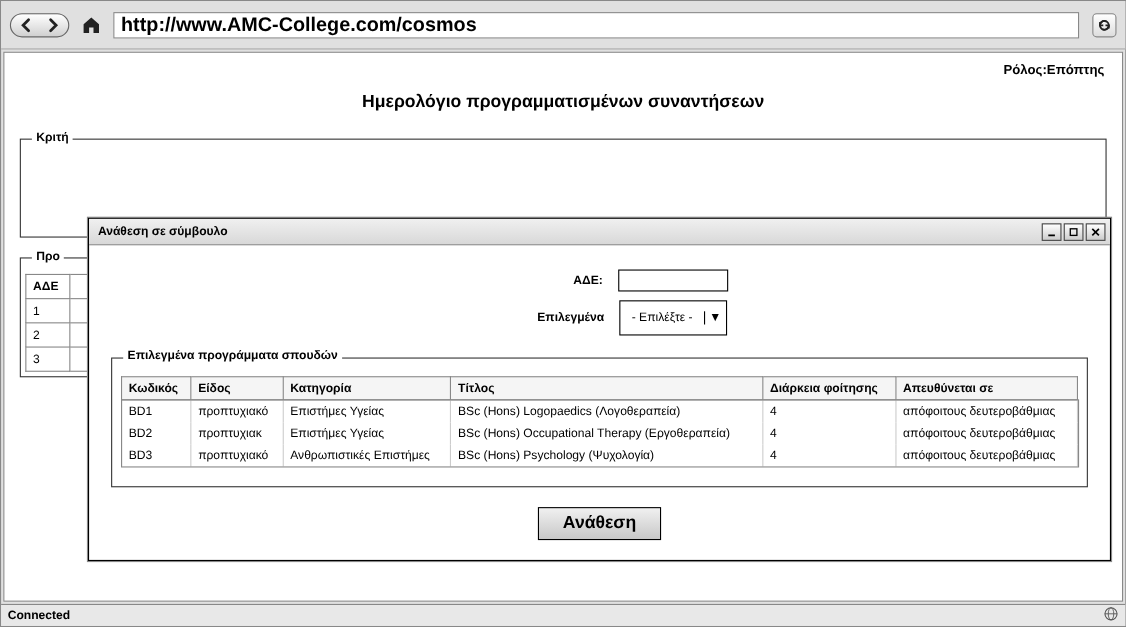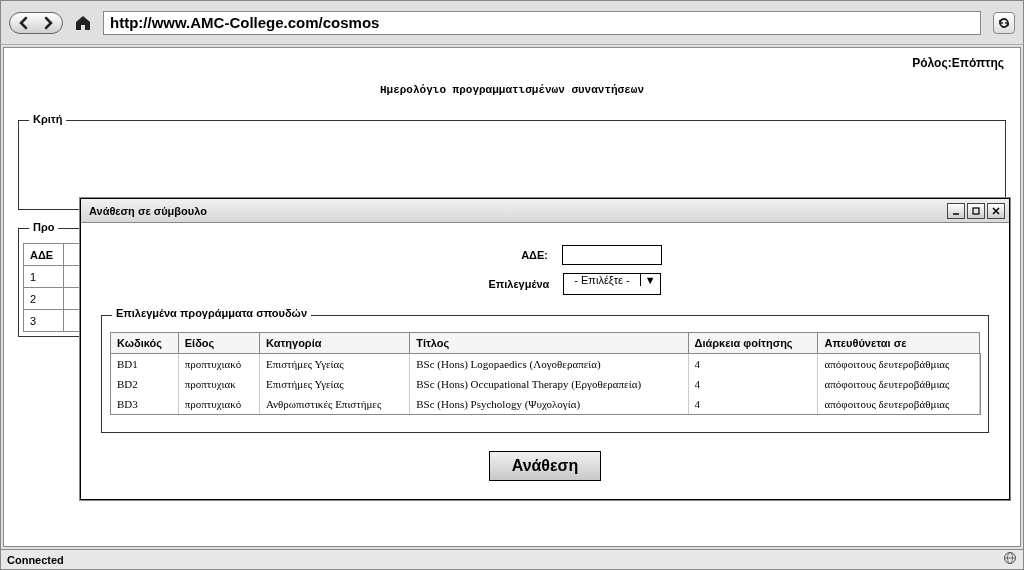--- a/index.html
+++ b/index.html
@@ -13,33 +13,33 @@
       background:#e0e0e0; border-bottom:1px solid #aaa;
     }
     .nav-pair {
       display:flex; align-items:center; background:linear-gradient(#fff,#d0d0d0);
       border:1px solid #666; border-radius:14px; padding:2px 4px; gap:4px;
     }
     .nav-pair .arrow { font-size:16px; font-weight:bold; cursor:pointer; padding:0 2px; }
     .home-btn { font-size:20px; cursor:pointer; padding:0 4px; }
     .url-box {
       flex:1; height:24px; border:1px solid #888; background:#fff; padding:2px 6px;
-      font-size:15px; font-weight:bold; display:flex; align-items:center;
+      font-size:18px; font-weight:bold; display:flex; align-items:center;
     }
     .reload-btn {
       width:22px; height:22px; border:1px solid #888; border-radius:4px;
       background:linear-gradient(#fff,#ddd); display:flex; align-items:center; justify-content:center;
       font-size:14px; cursor:pointer; margin-left:6px;
     }
     .content-area {
       flex:1; background:#fff; border:1px solid #888; margin:2px; position:relative;
       padding:4px 10px; overflow:hidden;
     }
     .role-line { text-align:right; font-weight:bold; font-size:12px; padding:4px 6px; }
-    .page-title { text-align:center; font-weight:bold; font-size:11px; padding:10px 0 18px;font-family:Liberation Mono, monospace; }
+    .page-title { text-align:center; font-weight:bold; font-size:16px; padding:10px 0 18px; }
     .fieldset1 {
       border:1px solid #333; margin:6px 4px; position:relative; padding:14px 10px 10px; height:90px;
     }
     .legend1 {
       position:absolute; top:-8px; left:10px; background:#fff; padding:0 4px; font-weight:bold;
     }
     .fieldset2 {
       border:1px solid #333; margin:18px 4px 4px; position:relative; padding:14px 4px 4px;
     }
     .legend2 { position:absolute; top:-8px; left:10px; background:#fff; padding:0 4px; font-weight:bold; }
@@ -60,40 +60,40 @@
       display:flex; align-items:center; justify-content:center; font-size:11px; cursor:pointer;
       font-family:Arial;
     }
     .dialog-body { padding:14px 18px 18px; }
     .form-row { display:flex; align-items:center; justify-content:center; gap:14px; margin:8px 0; }
     .form-label { font-weight:bold; text-align:right; width:120px; }
     .text-input {
       border:1px solid #000; background:#fff; height:20px; width:100px; padding:0 4px;
     }
     .select-wrap {
-      display:flex; align-items:flex-start; border:1px solid #000; height:22px; background:#fff;
+      display:flex; align-items:center; border:1px solid #000; height:32px; background:#fff;
     }
     .select-val { padding:0 10px; }
     .select-arrow { border-left:1px solid #000; width:20px; text-align:center; cursor:pointer; }
     .inner-fieldset {
       border:1px solid #333; margin:20px 2px 0; position:relative; padding:16px 8px 18px;
     }
     .inner-legend {
       position:absolute; top:-9px; left:10px; background:#fff; padding:0 4px; font-weight:bold;text-align:right;
     }
     .data-table { width:100%; border-collapse:collapse; }
     .data-table th {
       border:1px solid #888; padding:4px 6px; text-align:left; font-weight:bold; background:#f5f5f5;
       white-space:nowrap;
     }
     .data-table td {
       border-left:1px solid #ccc; border-right:1px solid #ccc; padding:4px 6px; white-space:nowrap;
     }
     .data-table tbody tr { background:#fff; }
-    .data-table tbody { outline:1px solid #888;font-family:Liberation Serif, serif; }
+    .data-table tbody { outline:1px solid #888; }
     .action-row { text-align:center; margin-top:18px; }
     .action-btn {
       border:1px solid #000; background:linear-gradient(#f0f0f0,#c8c8c8); padding:5px 22px;
       font-weight:bold; font-size:16px; cursor:pointer;
     }
     .status-bar {
       height:20px; border-top:1px solid #888; background:#e8e8e8; display:flex;
       align-items:center; justify-content:space-between; padding:0 6px; font-weight:bold;
     }
     .status-icon { font-size:12px; color:#444; }

